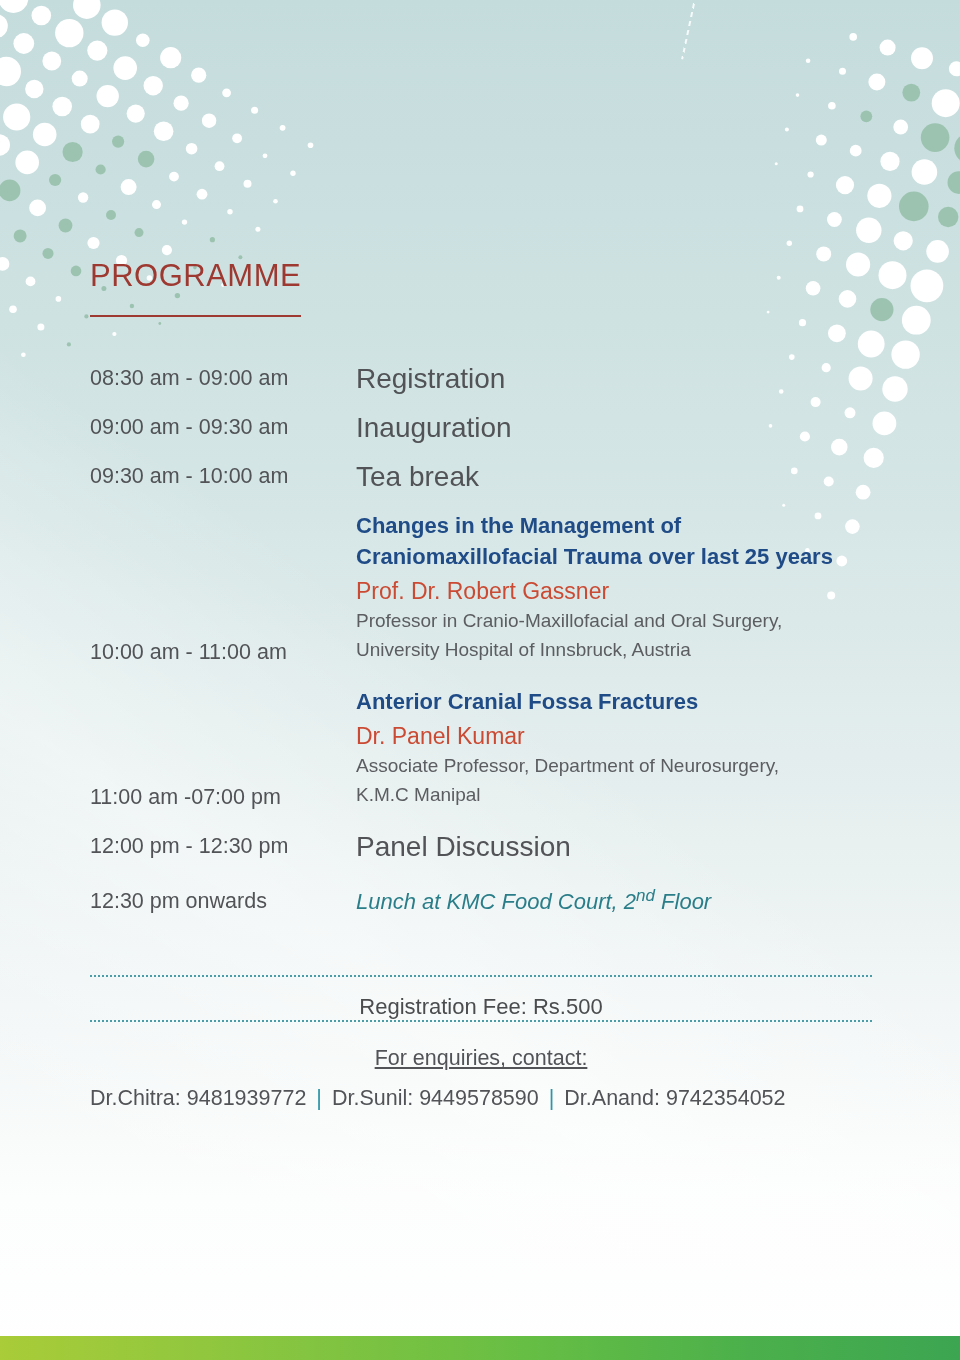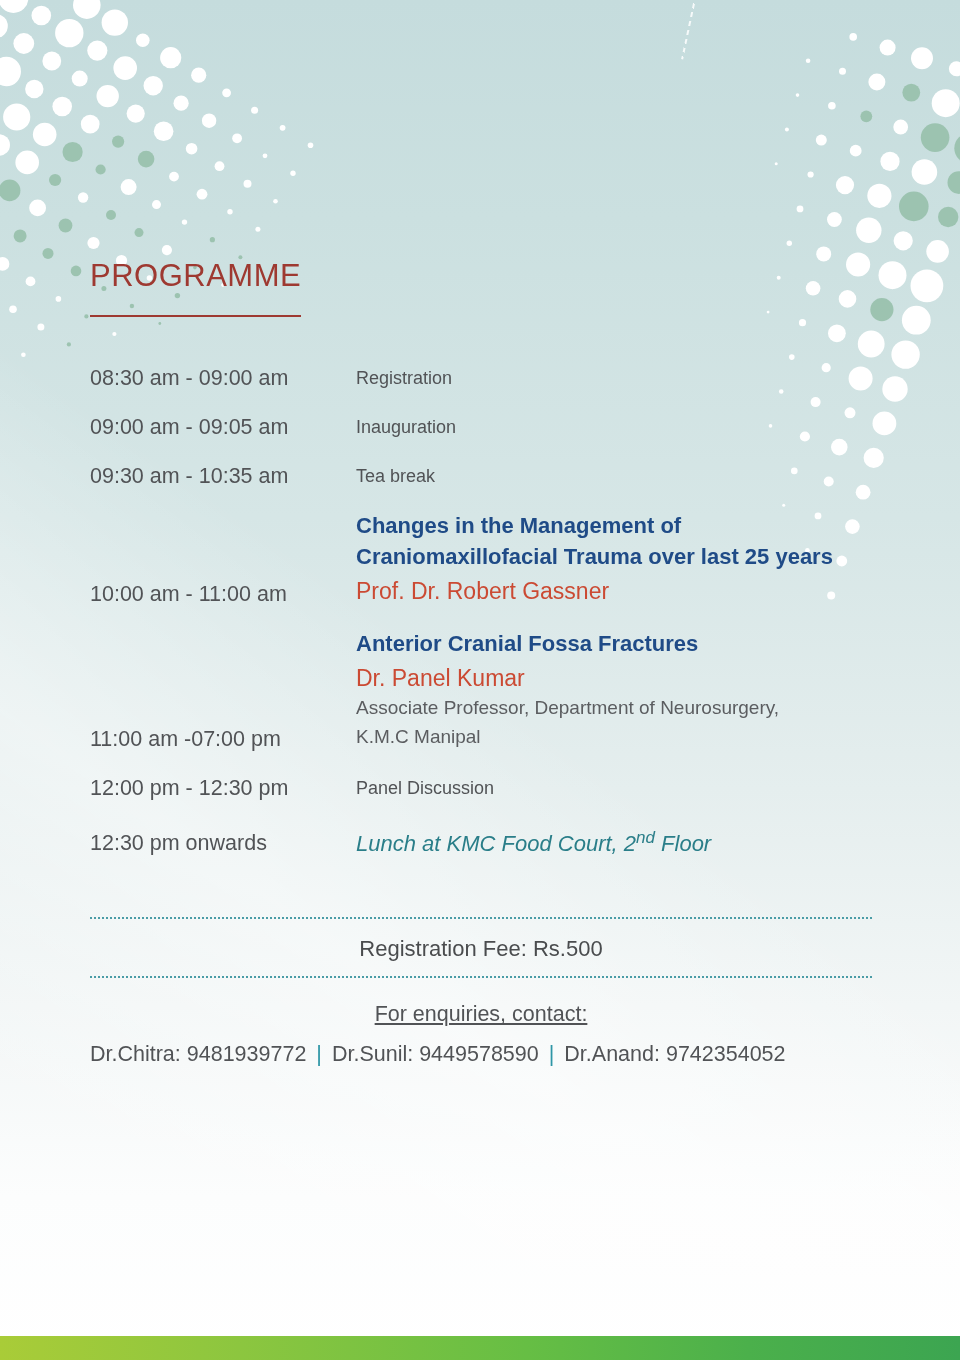--- a/index.html
+++ b/index.html
@@ -33,29 +33,29 @@
   main.content{position:absolute;left:90px;right:88px;top:0;z-index:2;}
   h1.title{
     margin-top:258px;display:inline-block;
     font-size:31px;font-weight:normal;letter-spacing:.5px;
     color:var(--maroon);border-bottom:2px solid var(--maroon);padding-bottom:21px;
   }
   #schedule{margin-top:50px;}
   .row{display:flex;align-items:flex-end;margin-bottom:26px;font-size:21.5px;line-height:23px;gap:12px;}
   .time{width:254px;flex:none;color:var(--body);}
   .cell{flex:1;}
-  .evt{font-size:18px;}
+  .evt{font-size:28px;}
   .evt.session{color:var(--blue);font-weight:bold;font-size:22px;line-height:31px;margin-top:-4px;margin-bottom:7px;}
   .speaker{color:var(--red);font-size:23px;line-height:24px;margin-bottom:3px;}
   .affil{color:var(--gray);font-size:19px;line-height:29px;margin-top:3px;}
   .evt.lunch{color:var(--teal);font-style:italic;font-size:22px;}
   .evt.lunch sup{font-size:17px;font-style:italic;}
   .divider{border-top:2px dotted var(--divcol);height:0;}
   .divider.top{margin-top:62px;}
-  .fee{text-align:center;font-size:22px;margin-top:17px;margin-bottom:14px;color:#4A4C4E;}
+  .fee{text-align:center;font-size:22px;margin-top:17px;color:#4A4C4E;}
   .enquiries{text-align:center;font-size:21.5px;margin-top:24px;color:var(--body);text-decoration:underline;}
   .contacts{text-align:left;font-size:21.5px;margin-top:15px;white-space:nowrap;color:var(--body);}
   .contacts .sep{color:var(--sep);padding:0 10px;}
   .greenbar{
     position:absolute;left:0;right:0;bottom:0;height:24px;z-index:3;
     background:linear-gradient(90deg, var(--barL) 0%, #8CC63F 25%, #66BE44 55%, #4BB04B 78%, var(--barR) 100%);
   }
 </style>
 </head>
 <body>
@@ -282,36 +282,37 @@
   <h1 class="title">PROGRAMME</h1>
 
   <section id="schedule">
       <div class="row">
         <div class="time">08:30 am - 09:00 am</div>
         <div class="cell">
           <div class="evt">Registration</div>
         </div>
       </div>
       <div class="row">
-        <div class="time">09:00 am - 09:05 am</div>
+        <div class="time">09:00 am - 09:30 am</div>
         <div class="cell">
           <div class="evt">Inauguration</div>
         </div>
       </div>
       <div class="row">
-        <div class="time">09:30 am - 10:35 am</div>
+        <div class="time">09:30 am - 10:00 am</div>
         <div class="cell">
           <div class="evt">Tea break</div>
         </div>
       </div>
       <div class="row">
         <div class="time">10:00 am - 11:00 am</div>
         <div class="cell">
           <div class="evt session">Changes in the Management of<br>Craniomaxillofacial Trauma over last 25 years</div>
           <div class="speaker">Prof. Dr. Robert Gassner</div>
+          <div class="affil">Professor in Cranio-Maxillofacial and Oral Surgery,<br>University Hospital of Innsbruck, Austria</div>
         </div>
       </div>
       <div class="row">
         <div class="time">11:00 am -07:00 pm</div>
         <div class="cell">
           <div class="evt session">Anterior Cranial Fossa Fractures</div>
           <div class="speaker">Dr. Panel Kumar</div>
           <div class="affil">Associate Professor, Department of Neurosurgery,<br>K.M.C Manipal</div>
         </div>
       </div>

